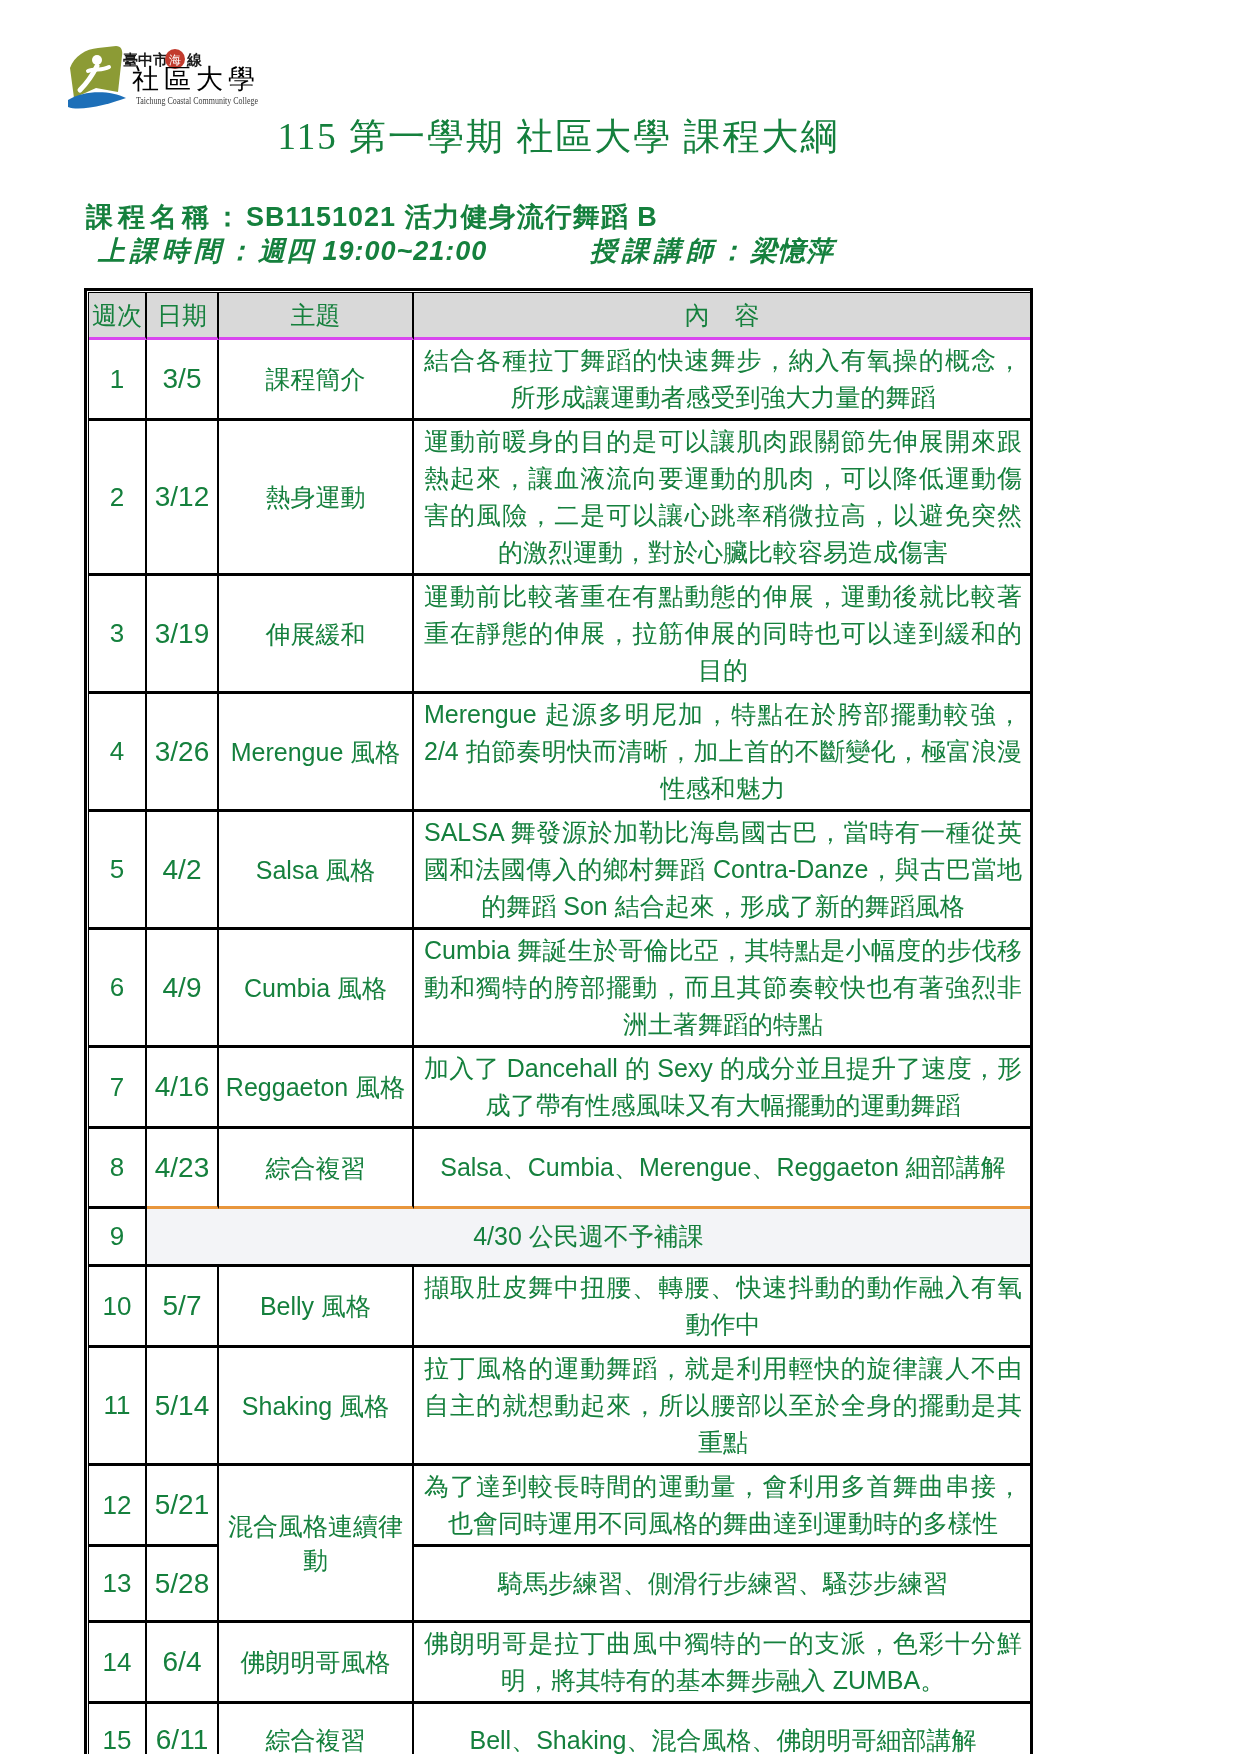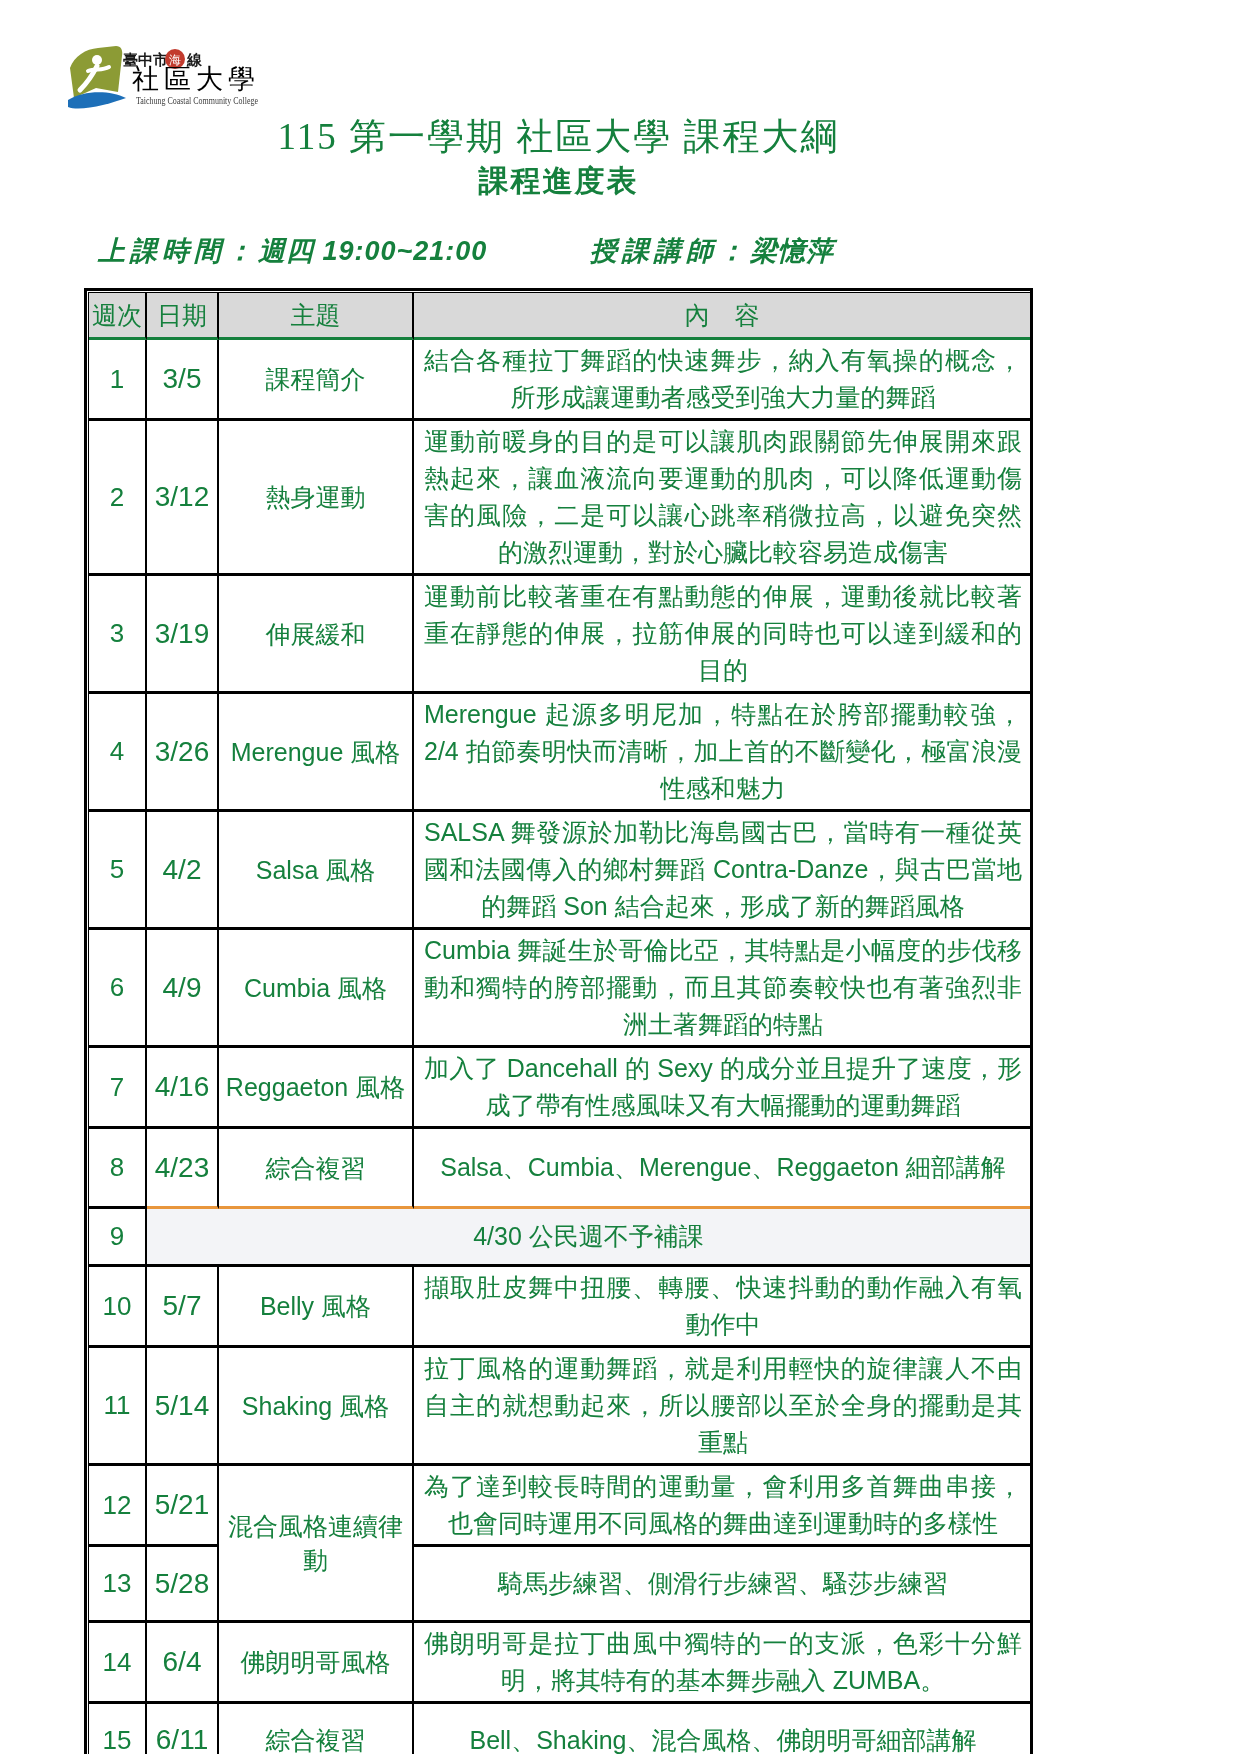--- a/index.html
+++ b/index.html
@@ -35,21 +35,21 @@
     width:941px; border:1px solid #000;
   }
   th, td {
     border-right:2px solid #000; border-bottom:3px solid #000;
     vertical-align:middle; box-sizing:border-box; overflow:hidden;
   }
   th:last-child, td:last-child { border-right:none; }
   tbody tr:last-child td { border-bottom:none; }
   thead th {
     background:#D9D9D9; font-size:25px; font-weight:400;
-    text-align:center; height:47px; border-bottom:3px solid #15803d;
+    text-align:center; height:47px; border-bottom:3px solid #d946ef;
   }
   tbody tr:nth-child(1)  { height:75px; }
   tbody tr:nth-child(2)  { height:150px; }
   tbody tr:nth-child(3)  { height:67px; }
   tbody tr:nth-child(4)  { height:116px; }
   tbody tr:nth-child(5)  { height:111px; }
   tbody tr:nth-child(6)  { height:113px; }
   tbody tr:nth-child(7)  { height:72px; }
   tbody tr:nth-child(8)  { height:80px; }
   tbody tr:nth-child(9)  { height:58px; }
@@ -88,22 +88,24 @@
       <text x="57" y="21" font-size="15" font-weight="bold" fill="#1a1a1a">臺中市</text>
       <circle cx="109" cy="15" r="10" fill="#C23B2E"></circle>
       <text x="103" y="20" font-size="12" fill="#ffffff">海</text>
       <text x="121" y="21" font-size="15" font-weight="bold" fill="#1a1a1a">線</text>
       <text x="66" y="44" font-size="27" letter-spacing="5" fill="#000000" font-family="'Liberation Serif', serif">社區大學</text>
       <text x="70" y="60" font-size="9.5" fill="#3b3b3b" textLength="122" lengthAdjust="spacingAndGlyphs" font-family="'Liberation Serif', serif">Taichung Coastal Community College</text>
     </svg>
   </div>
 
   <div class="doc-title">115 第一學期 社區大學 課程大綱</div>
-  <div class="doc-subtitle">課程進度表</div>
-
+
+  <div class="meta1">
+    <span class="meta-label">課程名稱：</span><span class="meta-value">SB1151021 活力健身流行舞蹈 B</span>
+  </div>
 
   <div class="meta2">
     <span class="meta-seg"><span class="meta-label">上課時間：</span><span class="meta-value">週四 19:00~21:00</span></span><span><span class="meta-label">授課講師：</span><span class="meta-value">梁憶萍</span></span>
   </div>
 
   <div class="table-frame">
     <table class="schedule">
       <colgroup>
         <col style="width:58px">
           <col style="width:72px">

